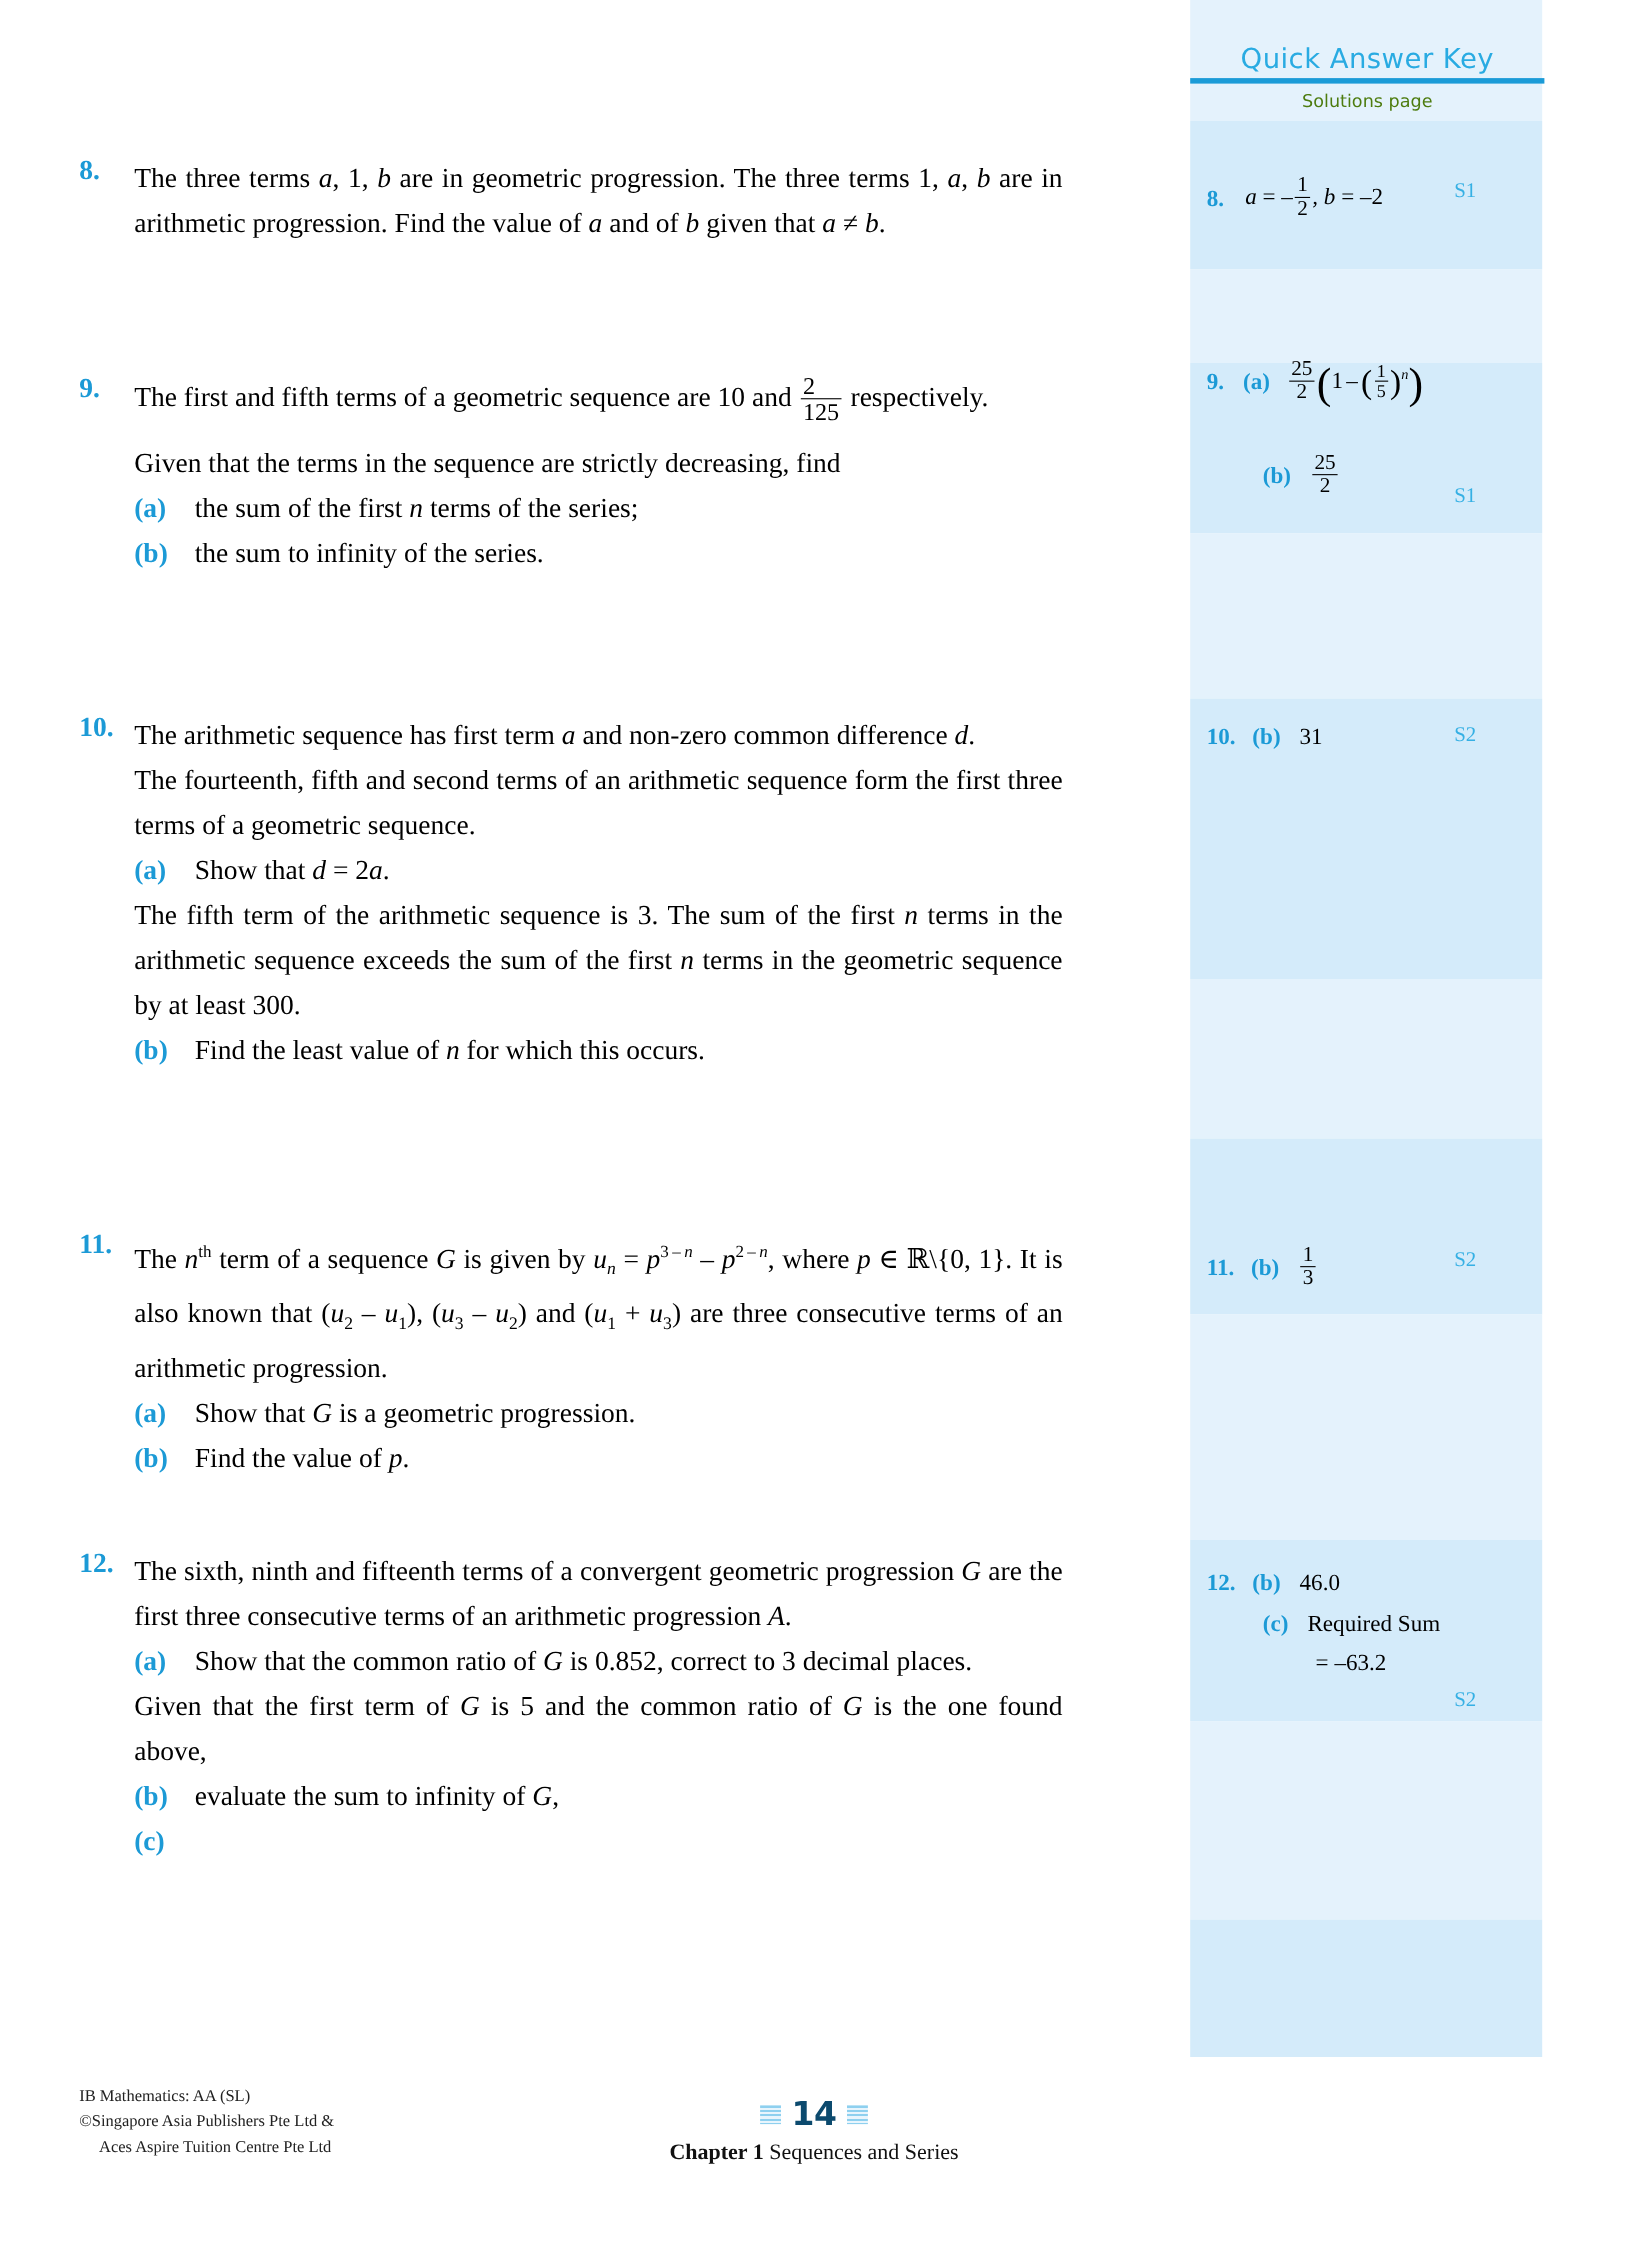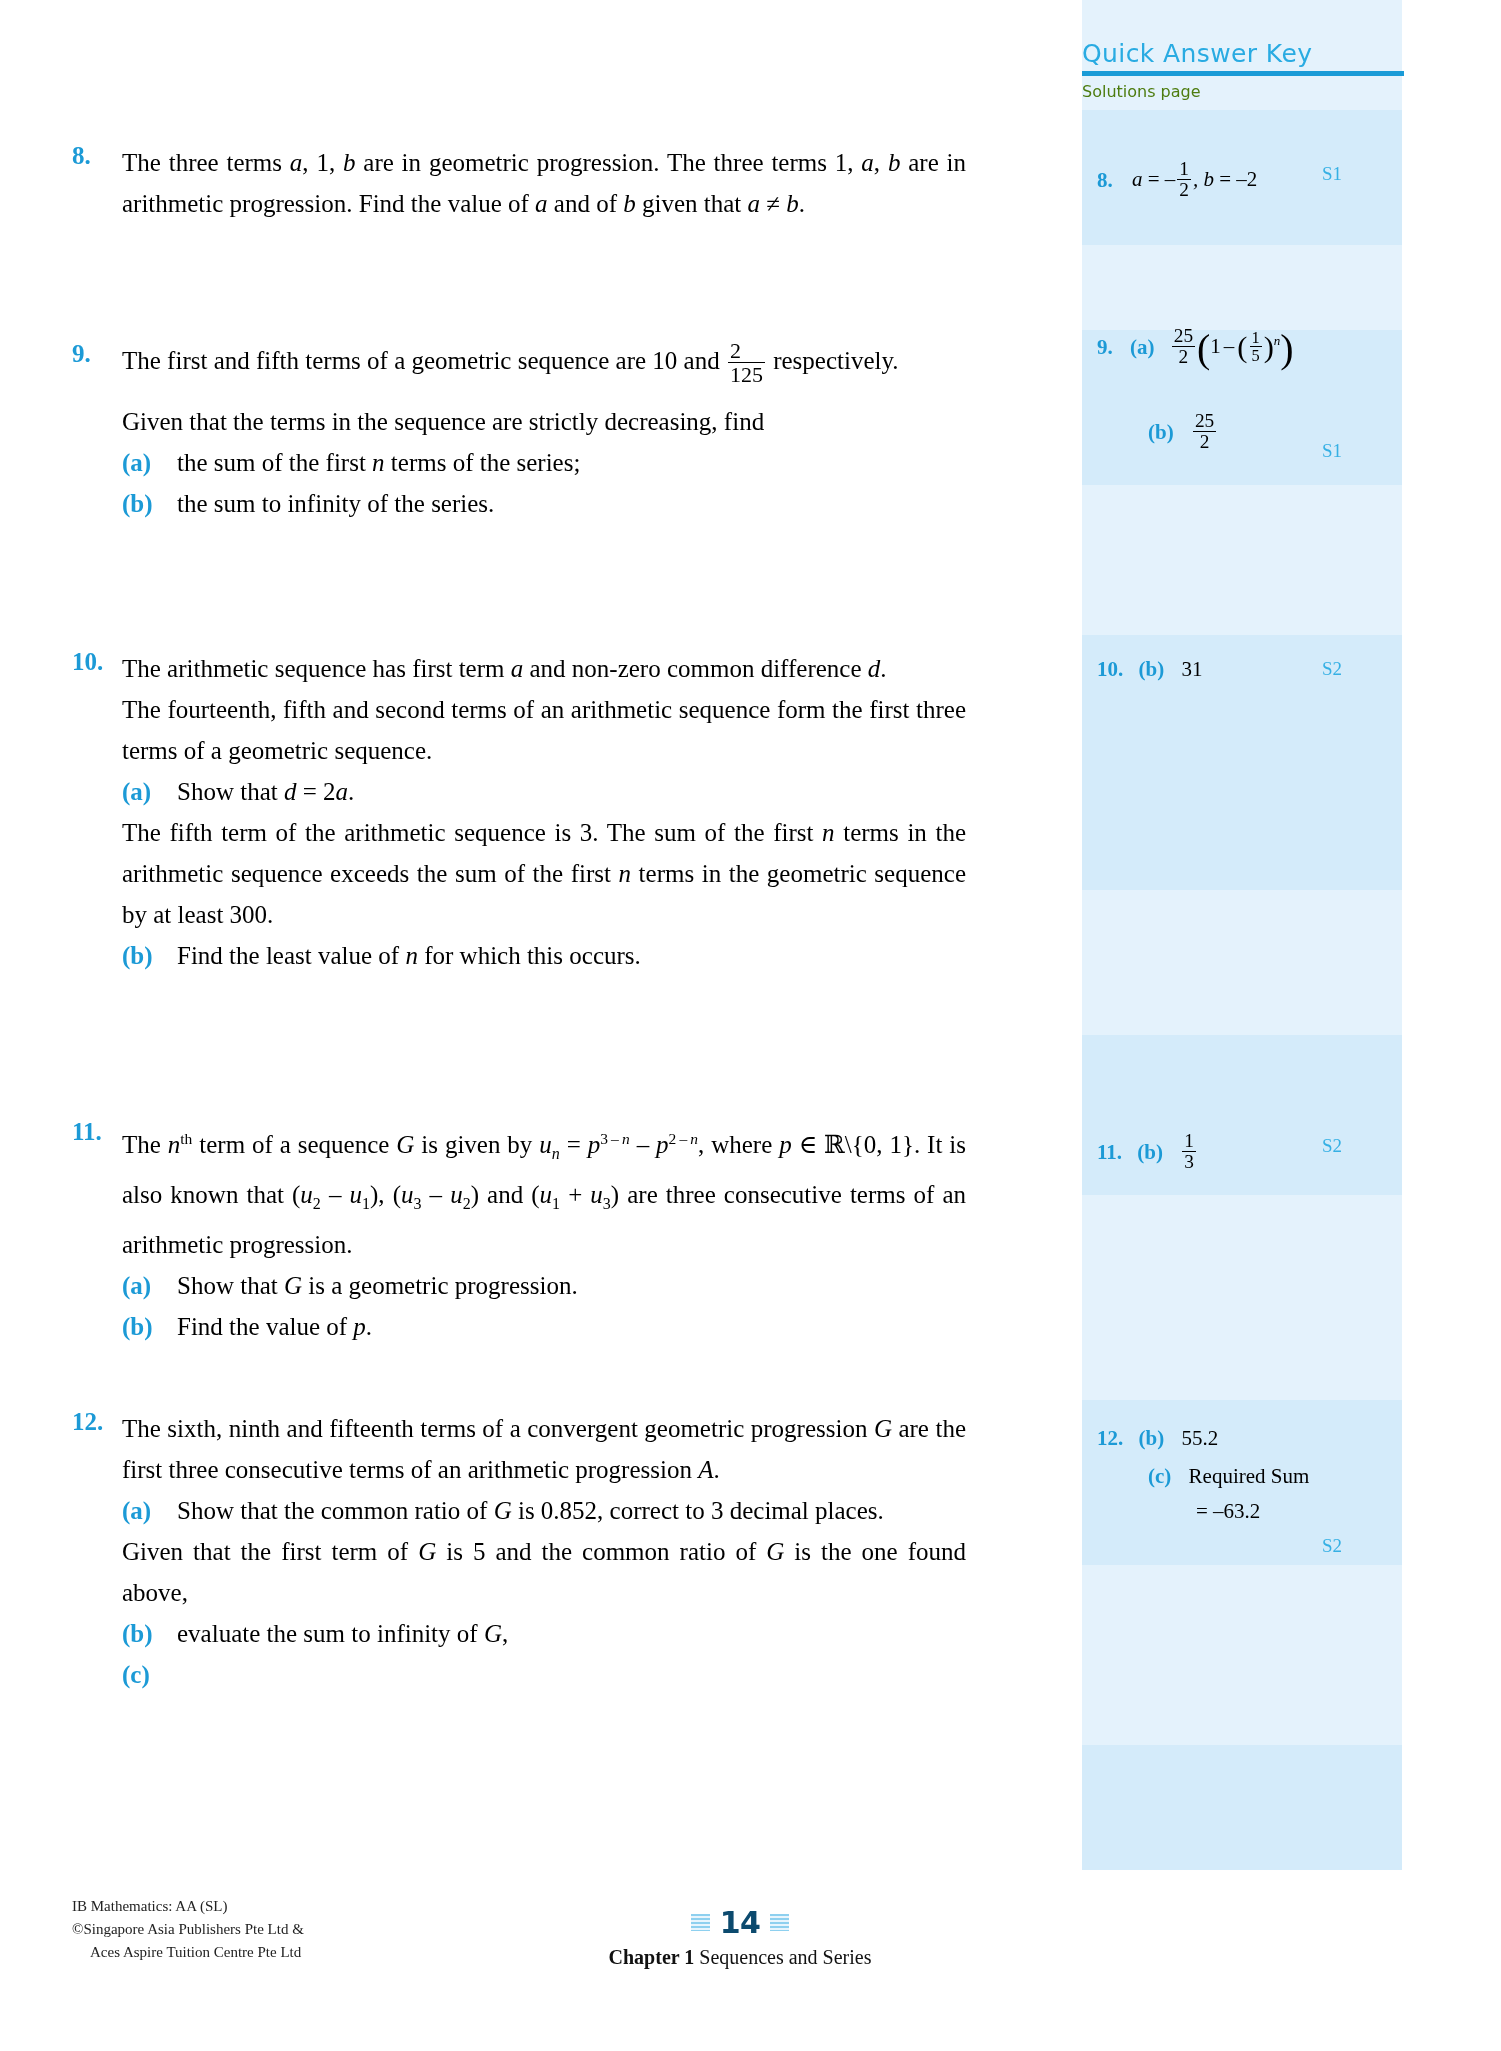--- a/index.html
+++ b/index.html
@@ -32,21 +32,21 @@
   }
   .band-light { background: #e4f2fc; }
   .band-mid   { background: #d4ebfa; }
 
   #answer-header {
     position: absolute;
     left: 1082px;
     top: 40px;
     width: 330px;
     z-index: 3;
-    text-align: left;
+    text-align: center;
   }
   #qak-title {
     font-family: "DejaVu Sans", sans-serif;
     font-size: 25px;
     color: #29abe2;
     letter-spacing: 0.4px;
     padding-right: 8px;
     line-height: 1.1;
   }
   #qak-rule {
@@ -289,21 +289,21 @@
   <span class="ans-part" style="margin-left:10px;">(b)</span>
   <span class="ans-body" style="margin-left:12px;">
     <span class="frac"><span class="num">1</span><span class="den">3</span></span>
   </span>
 </div>
 <div class="ans-tag" style="left:1322px; top:1135px;">S2</div>
 
 <div class="ans-entry" style="left:1097px; top:1424px;">
   <span class="ans-num">12.</span>
   <span class="ans-part" style="margin-left:10px;">(b)</span>
-  <span class="ans-body" style="margin-left:12px;">55.2</span>
+  <span class="ans-body" style="margin-left:12px;">46.0</span>
 </div>
 <div class="ans-entry" style="left:1148px; top:1462px;text-align:right;">
   <span class="ans-part">(c)</span>
   <span class="ans-body" style="margin-left:12px;">Required Sum</span>
 </div>
 <div class="ans-entry" style="left:1196px; top:1497px;">
   <span class="ans-body">= –63.2</span>
 </div>
 <div class="ans-tag" style="left:1322px; top:1535px;">S2</div>
 

